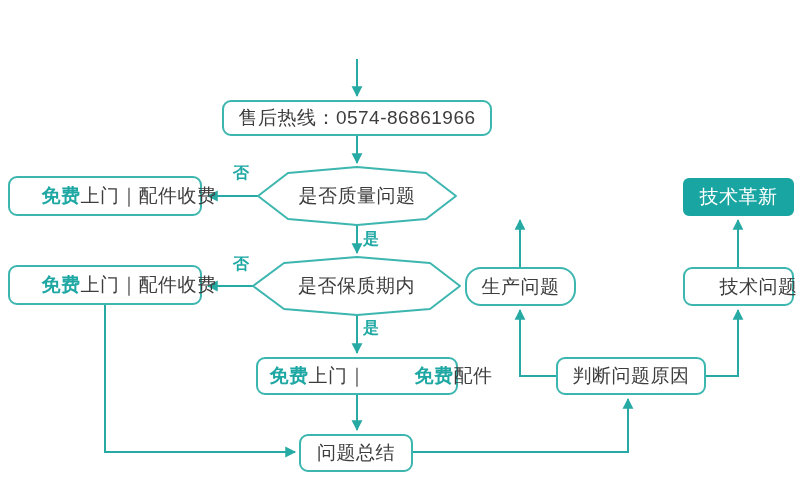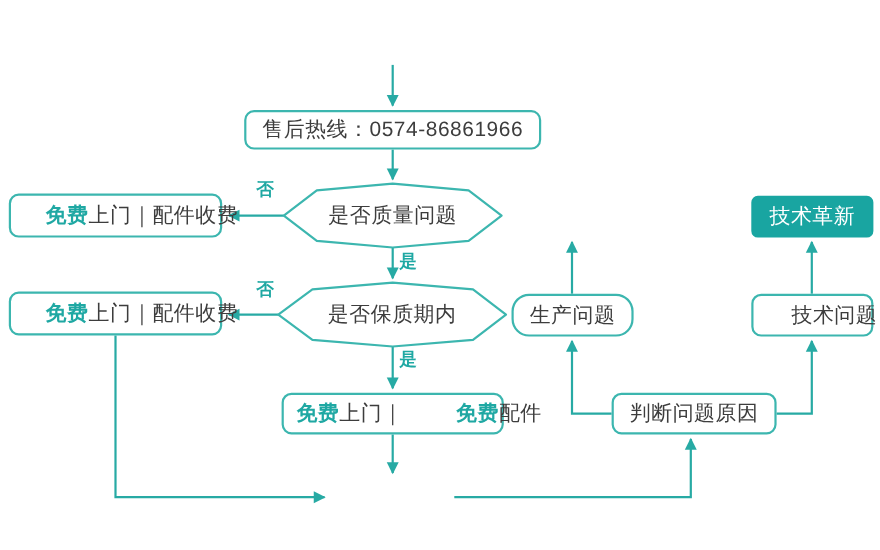--- a/index.html
+++ b/index.html
@@ -90,20 +90,23 @@
       <span>上门｜配件收费</span>
   </div>
 
   <div class="node" style="left:256px; top:357px; width:202px; height:38px;">
     <span class="accent">免费</span>
       <span>上门｜</span>
       <span class="accent">免费</span>
       <span>配件</span>
   </div>
 
+  <div class="node" style="left:299px; top:434px; width:114px; height:38px;">
+    <span>问题总结</span>
+  </div>
 
   <div class="node" style="left:556px; top:357px; width:150px; height:38px;">
     <span>判断问题原因</span>
   </div>
 
   <div class="node" style="left:465px; top:267px; width:111px; height:39px;border-radius:16px;">
     <span>生产问题</span>
   </div>
 
 

